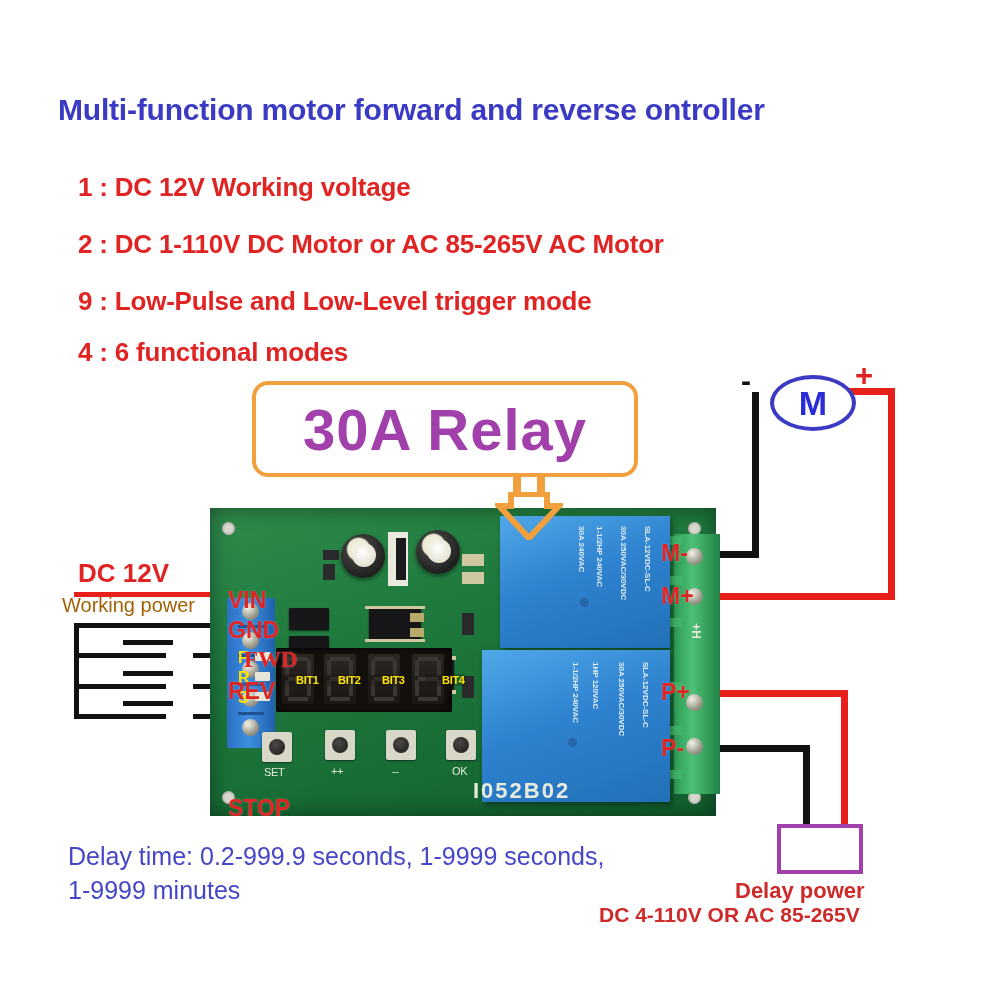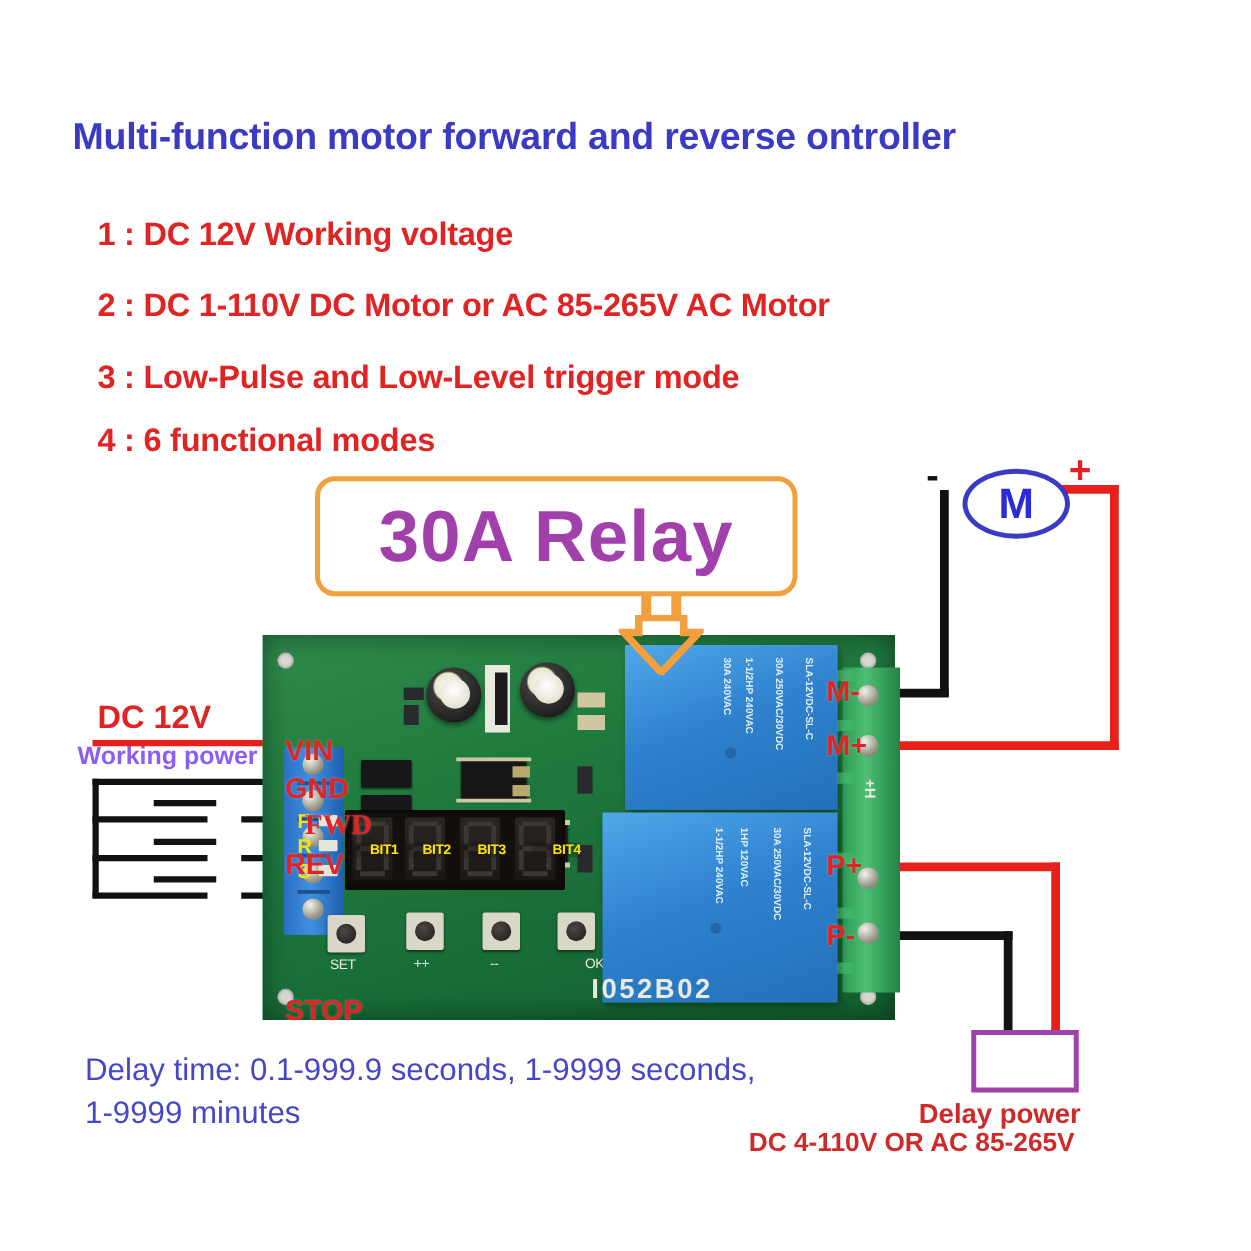--- a/index.html
+++ b/index.html
@@ -36,21 +36,21 @@
 
   
   #battery-box{left:777px;top:824px;width:78px;height:42px;border:4px solid #a13fab;background:#fff;z-index:20;}
   #bat-minus{left:793px;top:829px;font-size:25px;font-weight:bold;color:#111;}
   #bat-plus{left:826px;top:826px;font-size:27px;font-weight:bold;color:#e02423;}
   #motor-power-label{left:735px;top:878px;font-size:22px;font-weight:bold;color:#cf2a2a;white-space:nowrap;}
   #motor-power-spec{left:599px;top:903px;font-size:21px;font-weight:bold;color:#cf2a2a;white-space:nowrap;}
 
   
   #dc12v{left:78px;top:558px;font-size:26px;font-weight:bold;color:#e02423;white-space:nowrap;}
-  #working-power{left:62px;top:594px;font-size:20px;font-weight:bold;color:#8b5cf6;white-space:nowrap;}
+  #working-power{left:62px;top:594px;font-size:20px;font-weight:normal;color:#a16207;white-space:nowrap;}
   #delay-text{left:68px;top:840px;font-size:25px;color:#4646c8;line-height:1.35;width:560px;}
 
   
   .wire{position:absolute;background:#111;}
   .wire-red{position:absolute;background:#e8201c;}
 
   
   #pcb{left:210px;top:508px;width:506px;height:308px;
        background:linear-gradient(160deg,#2f8c4c 0%,#1f7a3e 35%,#176b35 70%,#12602f 100%);
        box-shadow:inset 0 0 22px rgba(0,0,0,.45);z-index:10;}
@@ -109,21 +109,21 @@
       text-shadow:0 0 2px rgba(255,255,255,.35);white-space:nowrap;z-index:22;}
   
   .sw-bar{position:absolute;background:#111;height:5px;}
 </style>
 </head>
 <body>
 
 <div class="abs nosel" id="title">Multi-function motor forward and reverse ontroller</div>
 <div class="abs nosel spec" id="spec1">1 : DC 12V  Working voltage</div>
 <div class="abs nosel spec" id="spec2">2 : DC 1-110V DC Motor or AC 85-265V AC Motor</div>
-<div class="abs nosel spec" id="spec3">3 : Low-Pulse and Low-Level trigger mode</div>
+<div class="abs nosel spec" id="spec3">9 : Low-Pulse and Low-Level trigger mode</div>
 <div class="abs nosel spec" id="spec4">4 : 6 functional modes</div>
 
 <div class="abs" id="relay-badge">
   <span>30A  Relay</span>
 </div>
 <div class="abs" id="badge-stem"></div>
 <div class="abs" id="badge-stem2"></div>
 <svg class="abs" id="badge-arrow" viewBox="0 0 68 48">
   <polygon points="16,2 52,2 52,14 64,14 34,46 4,14 16,14" fill="none" stroke="#f2a03d" stroke-width="6" stroke-linejoin="miter"></polygon>
 </svg>
@@ -286,21 +286,21 @@
   <div class="led" style="left:45px;top:164px;"></div>
   <div class="led" style="left:45px;top:184px;"></div>
 
   <div class="btn" style="left:52px;top:224px;"></div>
   <div class="btn" style="left:115px;top:222px;"></div>
   <div class="btn" style="left:176px;top:222px;"></div>
   <div class="btn" style="left:236px;top:222px;"></div>
   <div class="btnlab" style="left:54px;top:258px;">SET</div>
   <div class="btnlab" style="left:121px;top:257px;">++</div>
   <div class="btnlab" style="left:182px;top:257px;">--</div>
-  <div class="btnlab" style="left:242px;top:257px;margin-left:16px;">OK</div>
+  <div class="btnlab" style="left:242px;top:257px;">OK</div>
 
   <div class="relay" style="left:290px;top:8px;width:170px;height:132px;">
     <div class="relay-txt" style="left:152px;top:10px;">SLA-12VDC-SL-C</div>
     <div class="relay-txt" style="left:128px;top:10px;">30A  250VAC/30VDC</div>
     <div class="relay-txt" style="left:104px;top:10px;">1-1/2HP 240VAC</div>
     <div class="relay-txt" style="left:86px;top:10px;">30A 240VAC</div>
     <div class="relay-pin" style="left:80px;top:82px;"></div>
   </div>
   <div class="relay" style="left:272px;top:142px;width:188px;height:152px;">
     <div class="relay-txt" style="left:168px;top:12px;">SLA-12VDC-SL-C</div>
@@ -317,13 +317,13 @@
 <div class="pin-label" style="left:228px;top:617px;">GND</div>
 <div class="pin-label" style="left:244px;top:647px;font-family:Liberation Serif, serif;">FWD</div>
 <div class="pin-label" style="left:228px;top:678px;">REV</div>
 <div class="pin-label" style="left:228px;top:748px;margin-top:47px;">STOP</div>
 
 <div class="pin-label" style="left:661px;top:540px;">M-</div>
 <div class="pin-label" style="left:661px;top:583px;">M+</div>
 <div class="pin-label" style="left:661px;top:679px;">P+</div>
 <div class="pin-label" style="left:661px;top:735px;">P-</div>
 
-<div class="abs nosel" id="delay-text">Delay time: 0.1-999.9 seconds, 1-9999 seconds, 1-9999 minutes</div>
+<div class="abs nosel" id="delay-text">Delay time: 0.2-999.9 seconds, 1-9999 seconds, 1-9999 minutes</div>
 
 </body></html>

